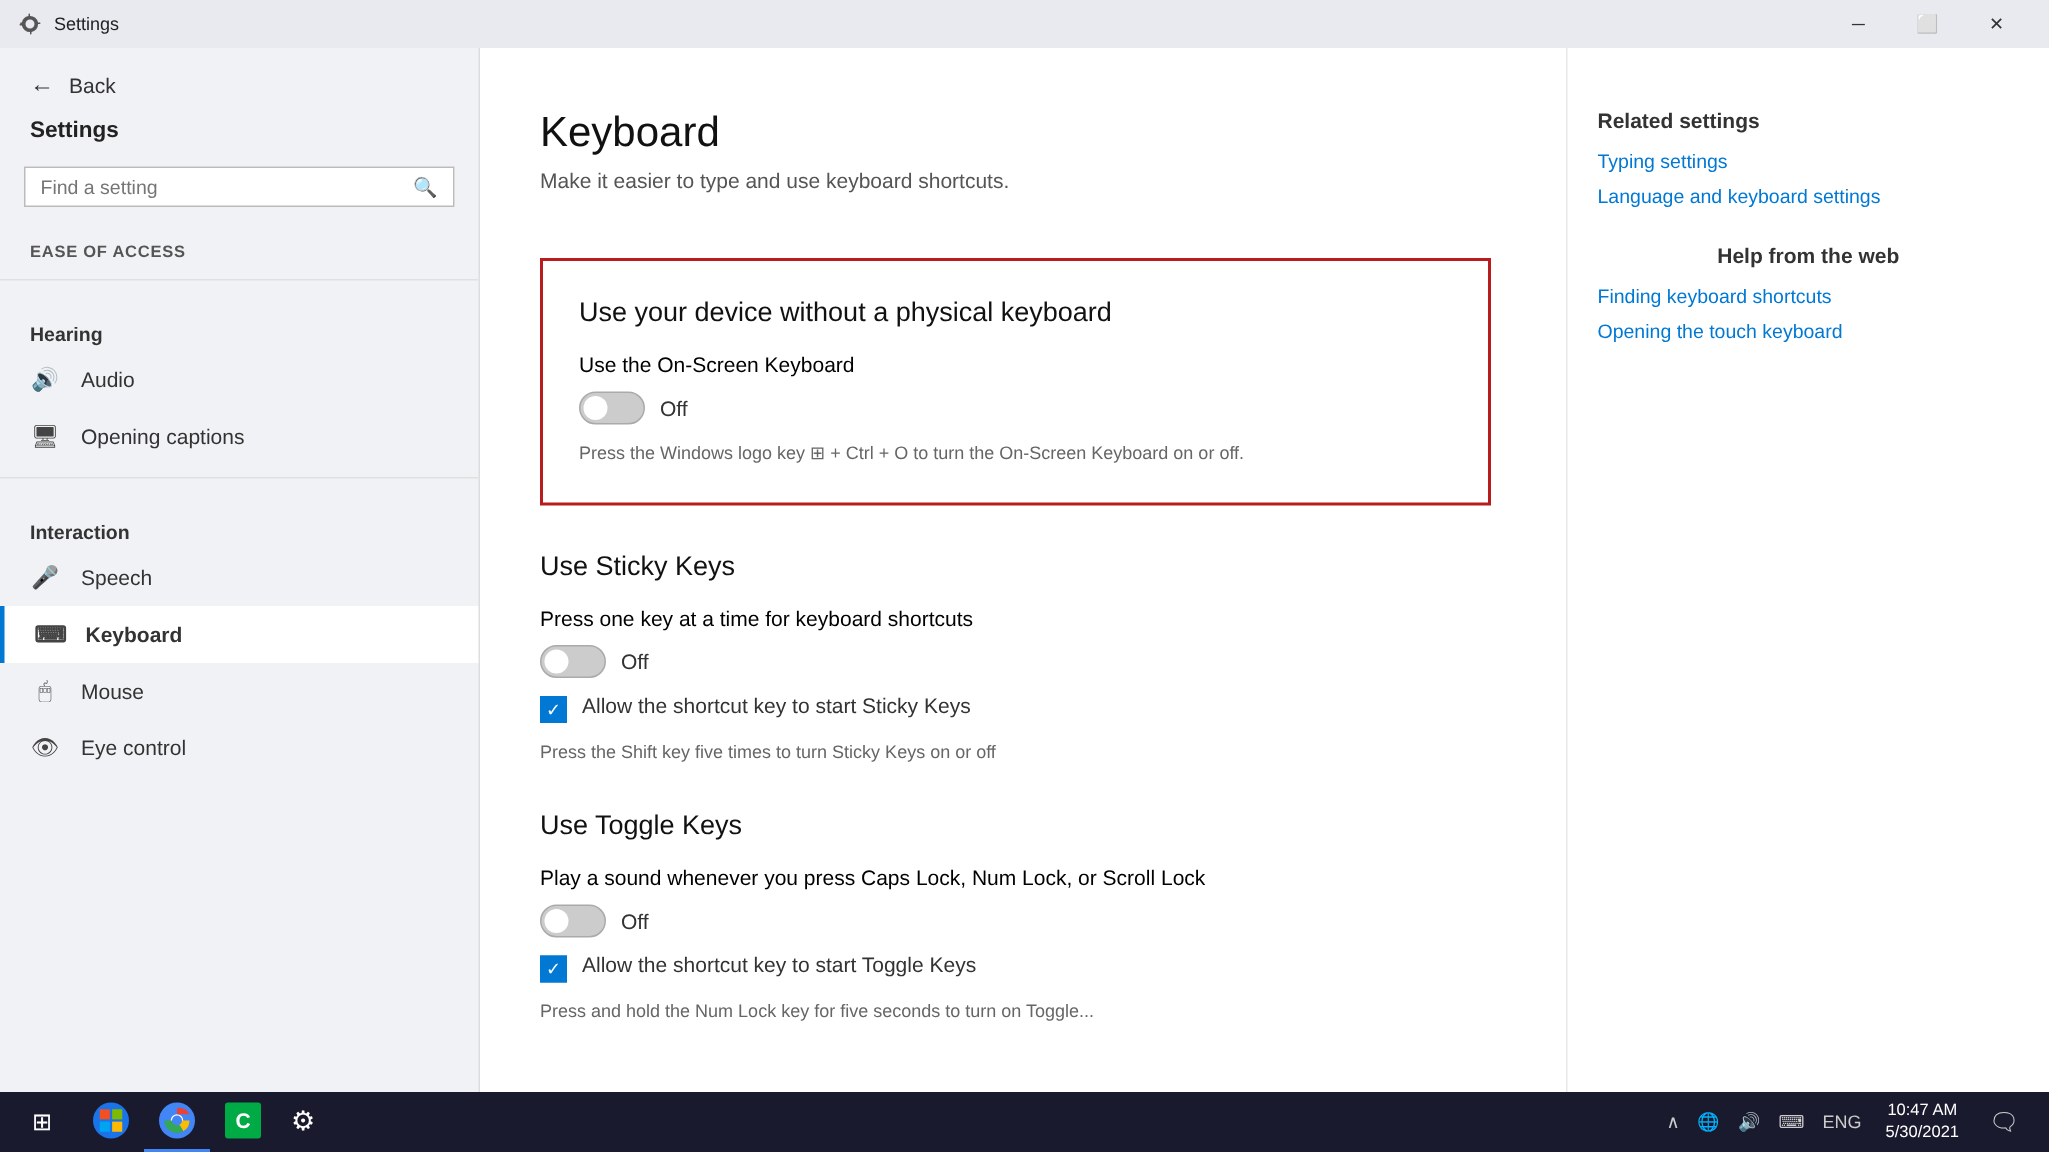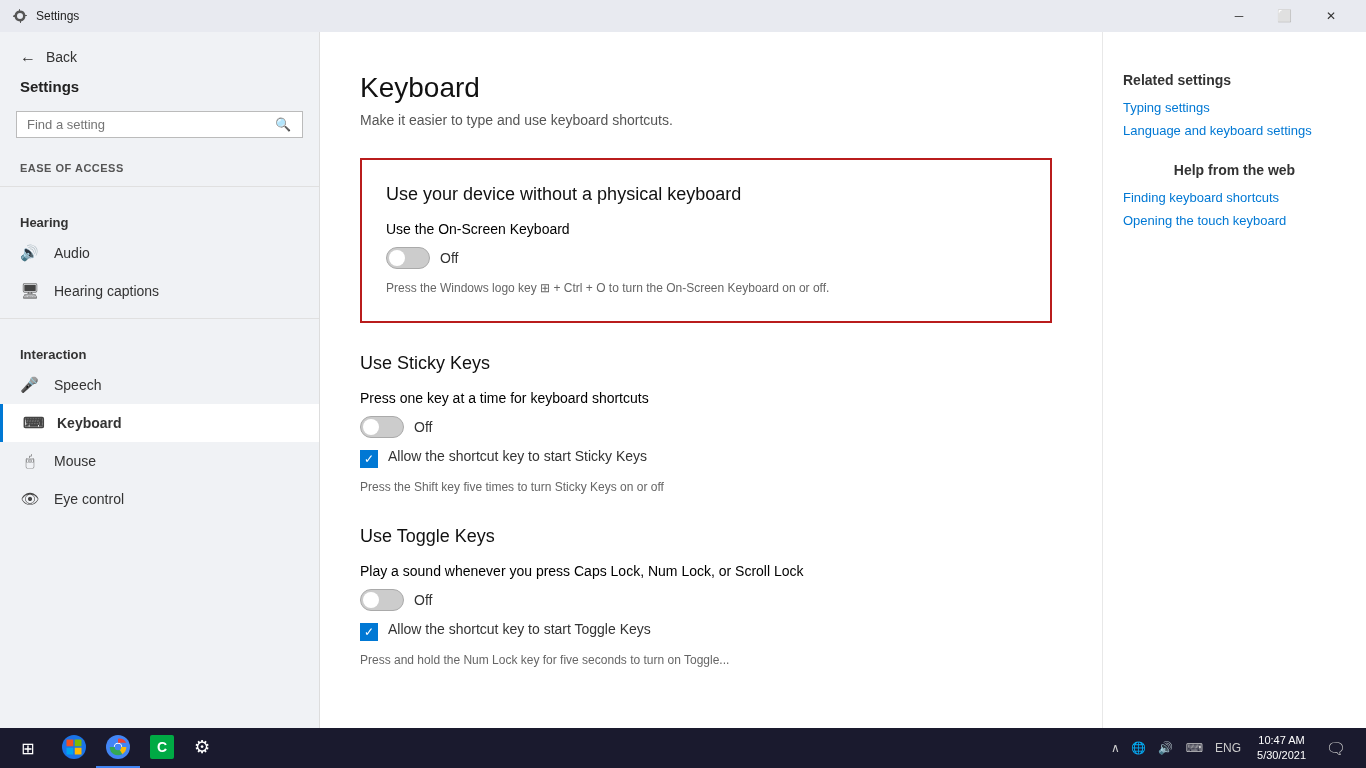--- a/index.html
+++ b/index.html
@@ -87,21 +87,21 @@
 
     
     .content {
       flex: 1;
       background: #fff;
       overflow-y: auto;
       padding: 40px 50px 40px 40px;
       position: relative;
     }
     .page-title { font-size: 28px; font-weight: 300; color: #111; margin-bottom: 8px; }
-    .page-subtitle { font-size: 14px; color: #555; margin-bottom: 30px; }
+    .page-subtitle { font-size: 14px; color: #555; margin-bottom: 44px; }
 
     
     .section-card {
       border: 2px solid #b91c1c;
       padding: 24px;
       margin-bottom: 30px;
       max-width: 700px;
     }
     .section-title { font-size: 18px; font-weight: 400; color: #111; margin-bottom: 16px; }
     .section-subtitle { font-size: 14px; color: #000000; margin-bottom: 10px; }
@@ -137,21 +137,21 @@
       background: #0078d4;
       border: 1px solid #0078d4;
       display: flex; align-items: center; justify-content: center;
       margin-right: 10px; flex-shrink: 0; margin-top: 2px;
     }
     .checkbox-box .checkmark { color: #fff; font-size: 12px; }
     .checkbox-label { font-size: 14px; color: #333; }
 
     
     .right-panel {
-      width: 264px;
+      width: 322px;
       background: #fff;
       padding: 40px 20px 40px 20px;
       border-left: 1px solid #e8e8e8;
       flex-shrink: 0;
       overflow-y: auto;
     }
     .related-title { font-size: 14px; font-weight: 600; color: #333; margin-bottom: 12px; }
     .related-link { display: block; font-size: 13px; color: #0078d4; cursor: pointer; margin-bottom: 8px; text-decoration: none; }
     .help-title { font-size: 14px; font-weight: 600; color: #333; margin-top: 24px; margin-bottom: 12px; text-align: center; }
 
@@ -217,21 +217,21 @@
 
     <hr class="divider-line">
     <div class="sidebar-category">Hearing</div>
 
     <div class="sidebar-item">
       <span class="sidebar-item-icon">🔊</span>
       <span class="sidebar-item-text">Audio</span>
     </div>
     <div class="sidebar-item">
       <span class="sidebar-item-icon">🖥</span>
-      <span class="sidebar-item-text">Hearing captions</span>
+      <span class="sidebar-item-text">Opening captions</span>
     </div>
 
     <hr class="divider-line">
     <div class="sidebar-category">Interaction</div>
 
     <div class="sidebar-item">
       <span class="sidebar-item-icon">🎤</span>
       <span class="sidebar-item-text">Speech</span>
     </div>
     <div class="sidebar-item active">

